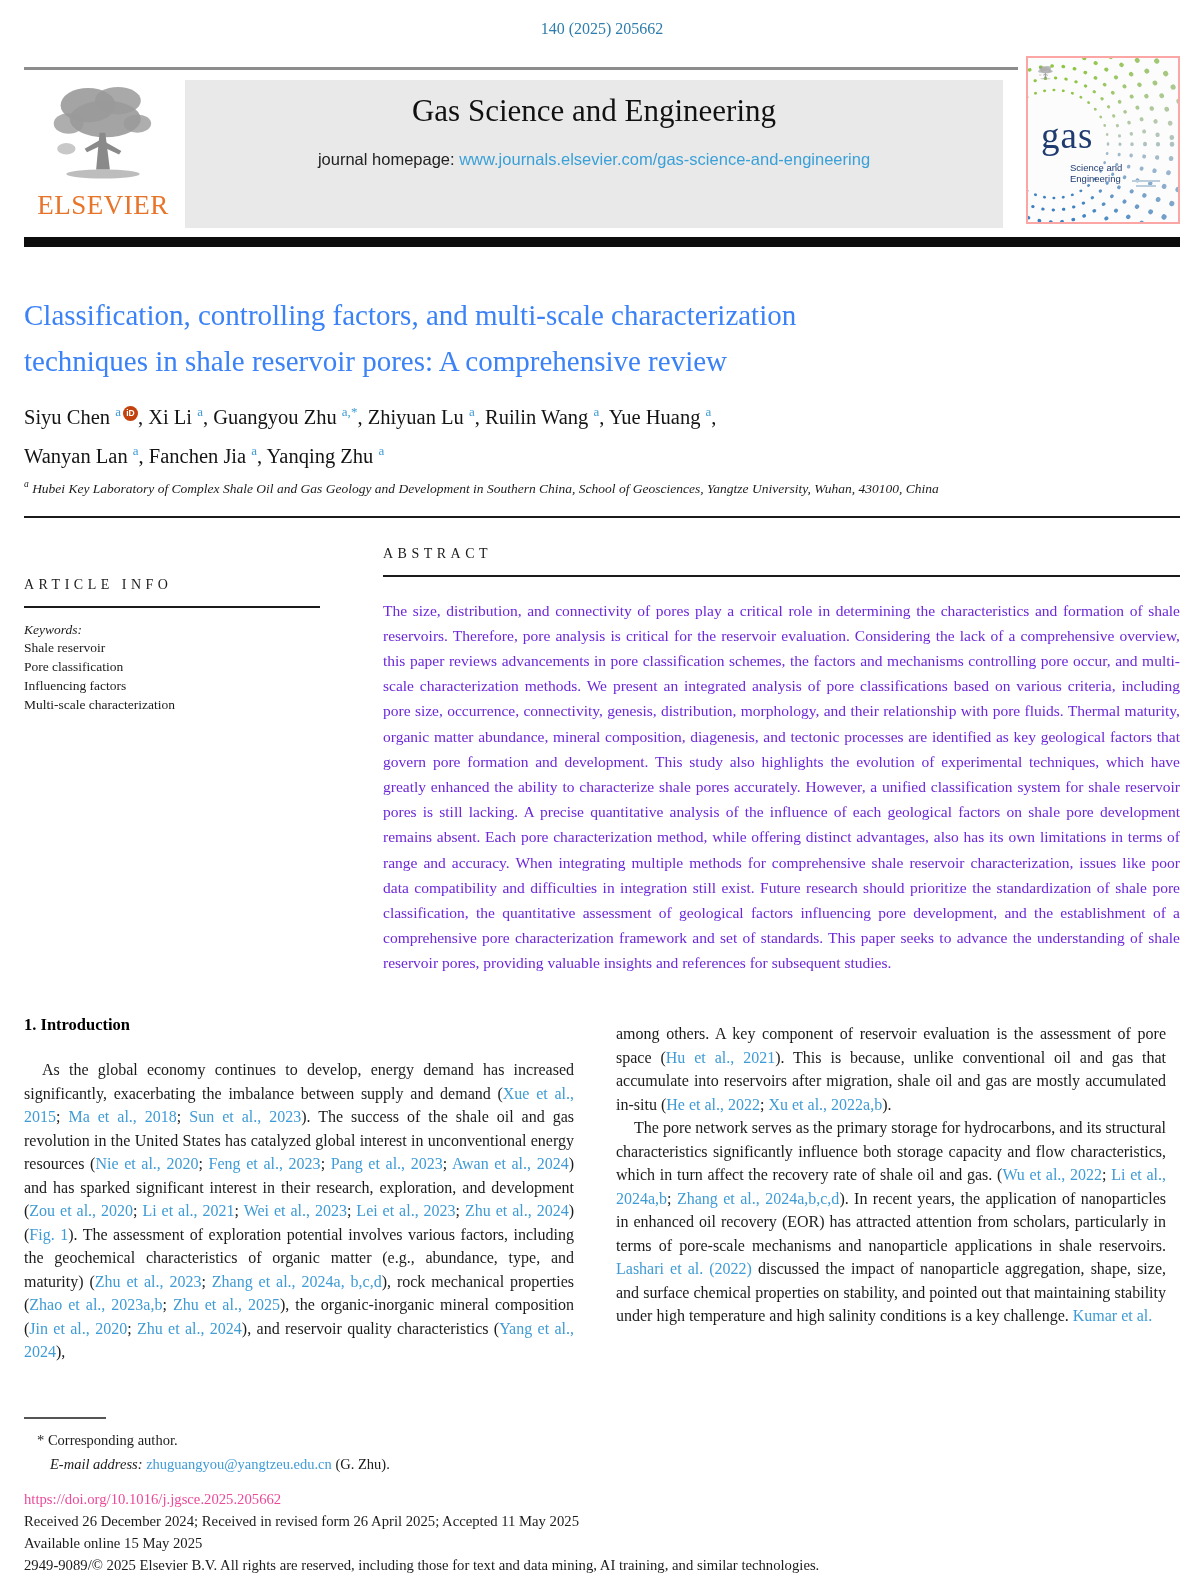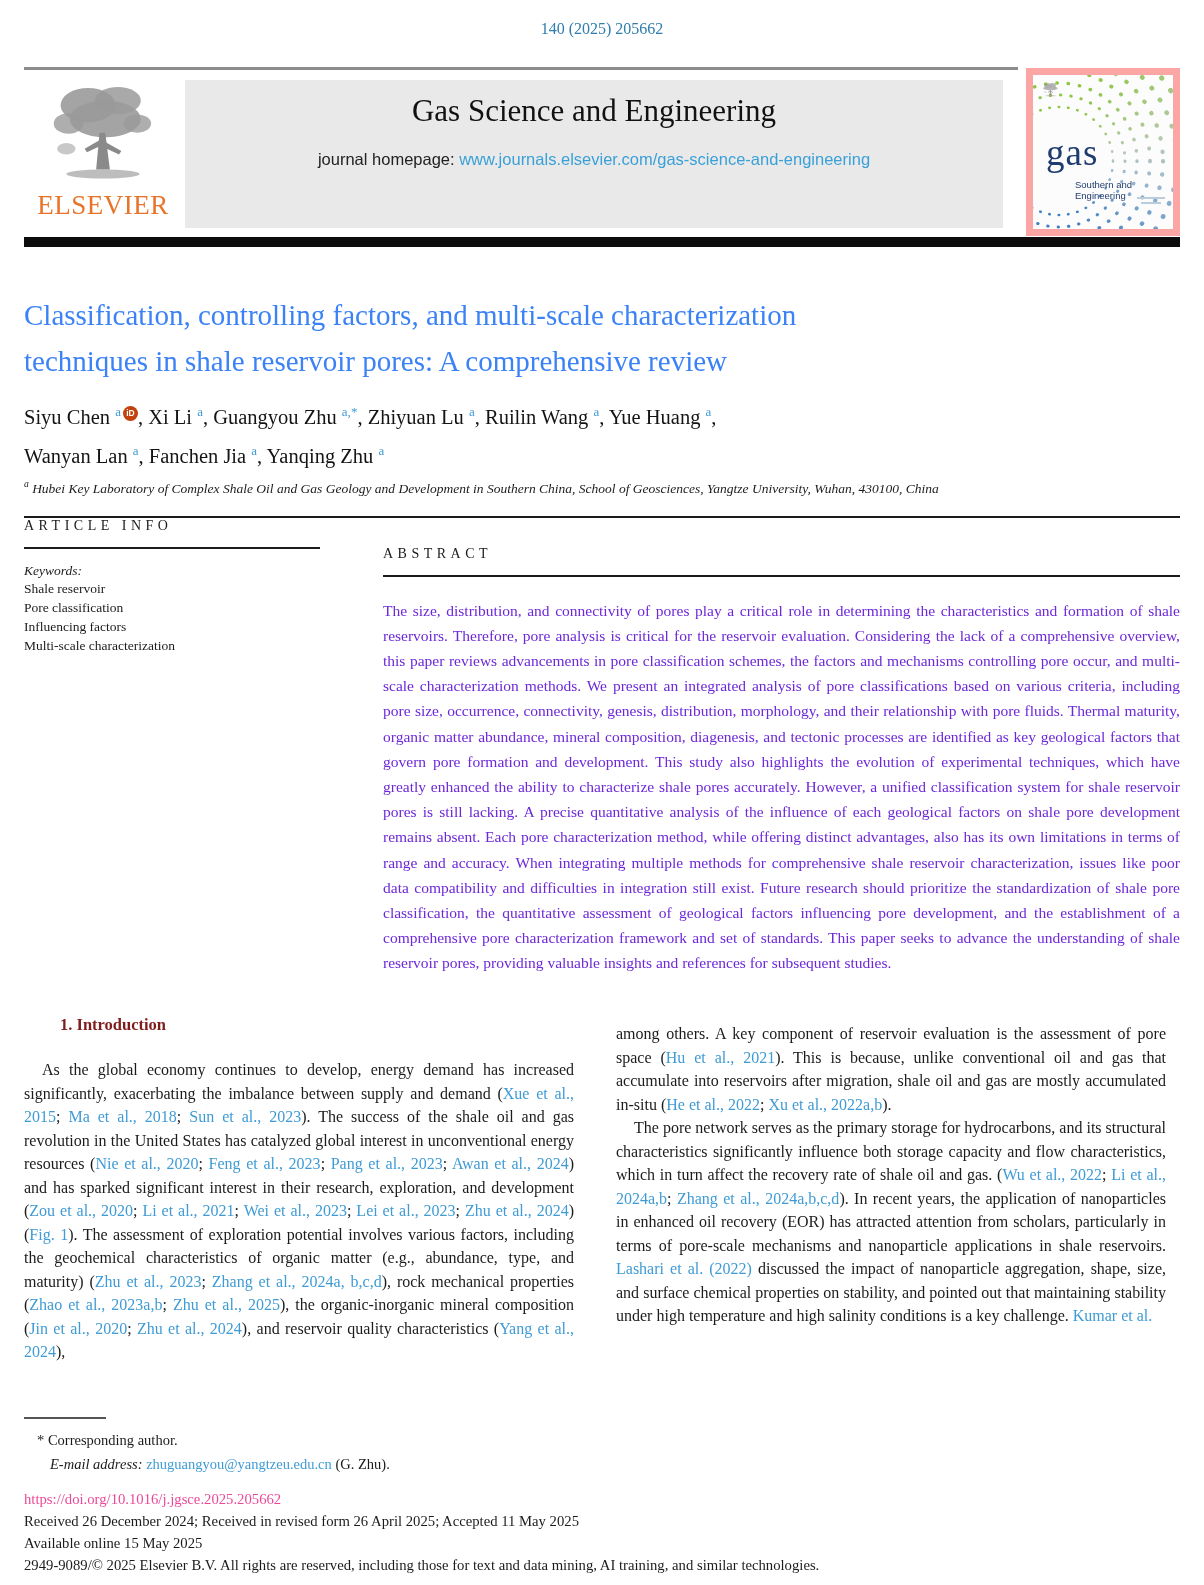--- a/index.html
+++ b/index.html
@@ -35,22 +35,22 @@
   }
   .contents-line{margin-top:12px;font-size:16px;color:#1b1b1b;}
   .link-light{color:#3aa0d8;}
   .journal-title{font-size:31px;margin-top:13px;color:#111;}
   .homepage-line{
     margin-top:21px;font-size:16.5px;
     font-family:"Liberation Sans",sans-serif;color:#222;
   }
   
   .cover{
-    position:absolute;left:1026px;top:68px;width:154px;height:168px;
-    background:#fcfcfc;border:7px solid #fca5a5;box-sizing:border-box;
+    position:absolute;left:1026px;top:56px;width:154px;height:168px;
+    background:#fcfcfc;border:2px solid #fca5a5;box-sizing:border-box;
     overflow:hidden;
   }
   .cover-dots{position:absolute;left:0;top:0;}
   .cover-mini-tree{position:absolute;left:9px;top:7px;width:17px;height:16px;opacity:.8;}
   .cover-gas{
     position:absolute;left:13px;top:56px;font-size:37px;color:#1f3b70;
     font-family:"Liberation Serif",serif;letter-spacing:1px;
   }
   .cover-sub{
     position:absolute;left:42px;top:104px;font-size:9.5px;line-height:11px;
@@ -75,39 +75,39 @@
     text-align:center;line-height:15px;vertical-align:super;
     font-family:Liberation Sans, sans-serif;margin-left:2px;
   }
   .affiliation{
     position:absolute;top:479px;left:24px;width:1156px;
     font-size:13.5px;font-style:italic;color:#1b1b1b;
   }
   .affiliation sup{font-size:9.5px;font-style:italic;}
   .section-rule{position:absolute;top:516px;left:24px;width:1156px;height:2px;background:#1b1b1b;}
   
-  .info-col{position:absolute;left:24px;top:518px;width:296px;}
+  .info-col{position:absolute;left:24px;top:577px;width:296px;}
   .abs-col{position:absolute;left:383px;top:546px;width:797px;}
   .block-heading{
     font-size:14px;letter-spacing:4.5px;color:#1b1b1b;
   }
   .block-rule{margin-top:13px;height:1.5px;background:#1b1b1b;}
   .keywords-label{margin-top:14px;font-size:13.5px;font-style:italic;}
   .keyword-item{font-size:13.5px;line-height:19px;}
   .abstract-text{
     margin-top:21px;font-size:15.5px;line-height:25.2px;
     text-align:justify;color:#6d28d9;
   }
   
   .body-cols{
     position:absolute;left:24px;top:1015px;width:1156px;
     display:flex;gap:42px;
   }
   .col{width:550px;}
-  .intro-heading{font-size:16.5px;font-weight:bold;color:#7f1d1d;margin-left:36px;}
+  .intro-heading{font-size:16.5px;font-weight:bold;color:#000000;}
   .body-par{
     margin-top:23px;font-size:16px;line-height:23.5px;
     text-align:justify;color:#1b1b1b;
   }
   .body-par.indent{text-indent:18px;}
   .col-right .body-par{margin-top:7px;}
   .col-right .body-par + .body-par{margin-top:0;text-indent:18px;}
   .seg-link{color:#3f9bd5;}
   .seg-ital{font-style:italic;}
   
@@ -175,21 +175,21 @@
         <circle cx="26" cy="86" r="104" stroke-width="4.2" stroke-dasharray="0.4 13"></circle>
         <circle cx="26" cy="86" r="118" stroke-width="4.6" stroke-dasharray="0.4 14"></circle>
         <circle cx="26" cy="86" r="132" stroke-width="5.0" stroke-dasharray="0.4 15"></circle>
       </g>
     </svg>
     <svg class="cover-mini-tree" viewBox="0 0 100 96">
         <use href="#tree-sym"></use>
       </svg>
     <div class="cover-gas">gas</div>
     <div class="cover-sub">
-      <div>Southern and</div>
+      <div>Science and</div>
       <div>Engineering</div>
     </div>
     <div class="cover-editor-bar" style="left:104px;top:122px;"></div>
     <div class="cover-editor-bar" style="left:108px;top:127px;width:20px;"></div>
   </div>
 
   <div class="black-bar"></div>
 
   <h1 class="article-title" style="font-weight:normal;margin:0;"><span>Classification, controlling factors, and multi-scale characterization</span><br><span>techniques in shale reservoir pores: A comprehensive review</span></h1>
 

